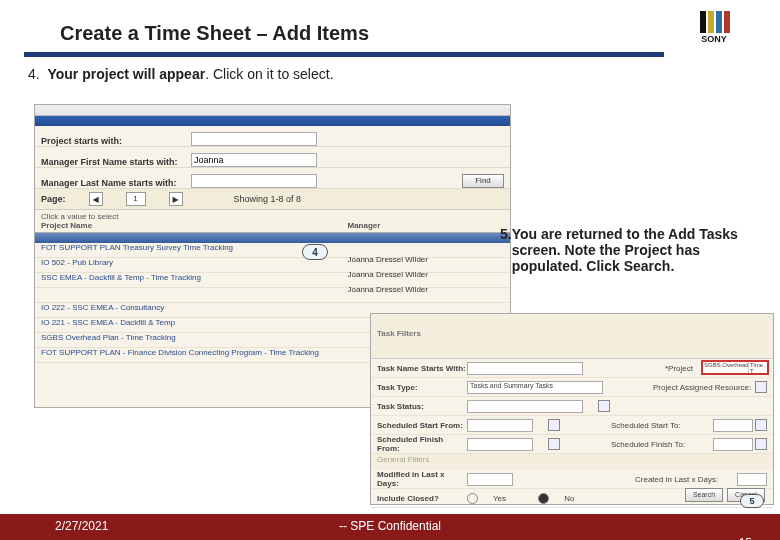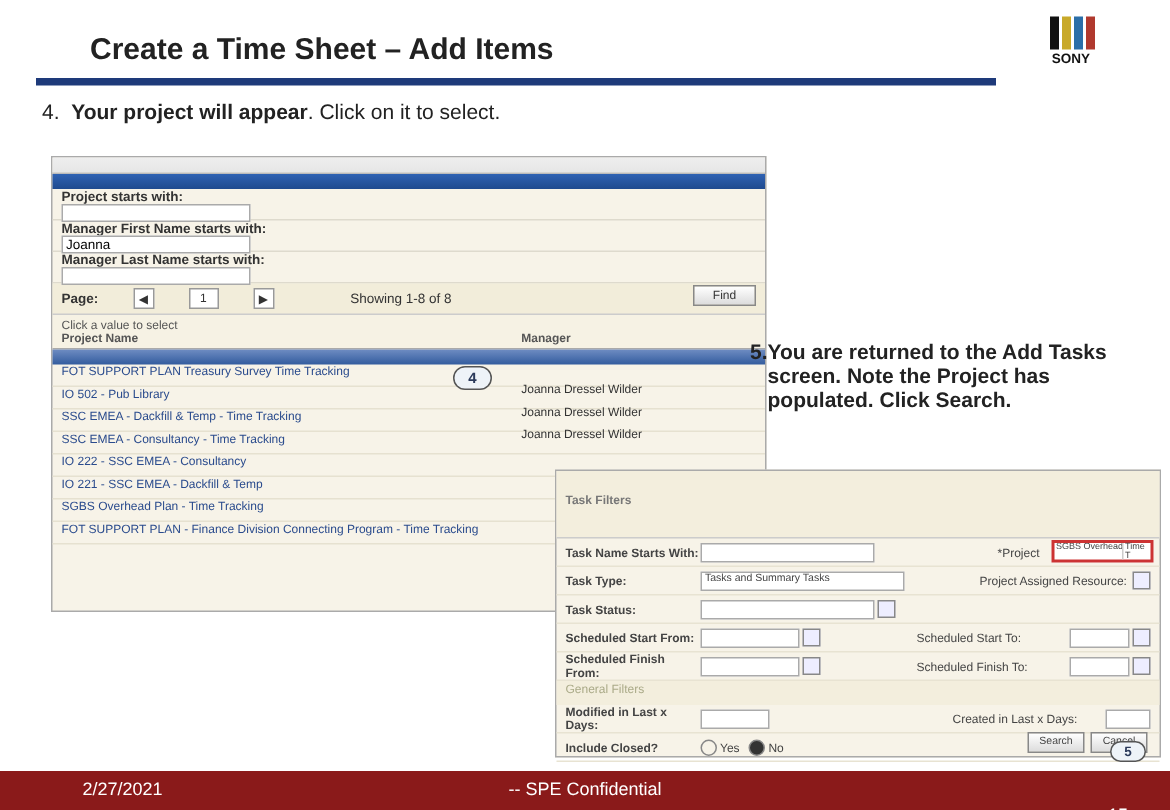--- a/index.html
+++ b/index.html
@@ -14,21 +14,21 @@
   .step5 .hang{display:flex;font-weight:bold;}
   .step5 .hang .num{width:22px;}
   .bar-footer{position:absolute;left:0;bottom:0;width:100%;height:26px;background:#8a1a1a;color:#fff;font-size:12px;}
   .bar-footer .date{position:absolute;left:55px;top:5px;}
   .bar-footer .conf{position:absolute;left:50%;top:5px;transform:translateX(-50%);}
   .bar-footer .pg{position:absolute;right:28px;top:22px;}
   
   .shot1{position:absolute;left:34px;top:104px;width:475px;height:302px;background:#f7f3e8;border:1px solid #aaa;font-size:9px;color:#333;}
   .s1-top{height:10px;background:linear-gradient(#eee,#e6e6e6);border-bottom:1px solid #bbb;}
   .s1-band{height:10px;background:linear-gradient(#2f62b3,#1f4a8e);}
-  .s1-row{display:flex;align-items:flex-start;height:20px;border-bottom:1px solid #dedacd;padding:0 6px;flex-direction:column;}
+  .s1-row{display:flex;align-items:flex-end;height:20px;border-bottom:1px solid #dedacd;padding:0 6px;}
   .s1-row .lab{min-width:150px;font-weight:bold;}
   .s1-row input{height:12px;border:1px solid #aaa;font-size:9px;padding:0 2px;}
   .s1-page{height:20px;display:flex;align-items:center;padding:0 6px;border-bottom:1px solid #ccc;background:#f2edda;gap:23px;}
   .pg-btn{width:12px;height:12px;border:1px solid #999;background:#fff;display:flex;align-items:center;justify-content:center;font-size:8px;}
   .pg-num{width:18px;height:12px;border:1px solid #999;background:#fff;text-align:center;font-size:8px;line-height:12px;}
   .s1-head{height:22px;display:flex;border-bottom:1px solid #aaa;font-size:8px;color:#555;background:#f6f2e4;}
   .s1-head .c1{flex:0 0 62%;padding:2px 6px;}
   .s1-head .c2{flex:0 0 38%;padding:2px 6px;}
   .s1-body{min-height:0;}
   .s1-body .bandblue{height:10px;background:linear-gradient(#6e8cc2,#335c9e);}
@@ -37,21 +37,21 @@
   .s1-r .c2{flex:0 0 38%;padding:12px 6px;overflow:hidden;text-overflow:ellipsis;white-space:nowrap;}
   .badge4{position:absolute;left:302px;top:244px;width:24px;height:14px;border:1px solid #555;border-radius:8px;background:#eef3f8;font-size:10px;font-weight:bold;color:#2b3a5b;display:flex;align-items:center;justify-content:center;z-index:5;}
   .findbtn{margin-left:auto;width:40px;height:12px;background:linear-gradient(#fff,#dcdcdc);border:1px solid #888;font-size:8px;text-align:center;line-height:12px;}
   
   .shot2{position:absolute;left:370px;top:313px;width:402px;height:190px;background:#f7f3e8;border:1px solid #aaa;font-size:8px;color:#444;}
   .s2-hdr{height:16px;background:linear-gradient(#3a6db7,#1f4a8e);color:#fff;font-size:9px;font-weight:bold;padding:2px 6px;}
   .s2-tab{height:14px;background:#f3eedd;border-bottom:1px solid #ccc;color:#777;font-size:8px;padding:15px 6px;font-weight:bold;}
   .s2-sec{height:14px;background:linear-gradient(#6e8cc2,#335c9e);color:#fff;font-size:8px;padding:1px 6px;}
   .s2f{display:flex;align-items:center;height:18px;padding:0 6px;border-bottom:1px solid #e8e3d2;}
   .s2f .l{width:90px;font-weight:bold;}
-  .s2f .v{flex:1;display:flex;align-items:center;gap:2px;}
+  .s2f .v{flex:1;display:flex;align-items:center;gap:15px;}
   .s2f .m{width:102px;font-weight:normal;text-align:left;}
   .s2f .m2{flex:0 0 auto;display:flex;align-items:center;gap:2px;}
   .sel{height:11px;border:1px solid #aaa;background:#fff;font-size:7px;padding:0 2px;}
   .sq{width:10px;height:10px;border:1px solid #888;background:#eef;display:inline-block;}
   .highlight{position:absolute;border:2px solid #c33;}
   .hlProject{width:64px;height:11px;right:4px;top:46px;display:flex;background:#fff;}
   .hlProject .a{flex:1;font-size:6px;padding:0 1px;overflow:hidden;white-space:nowrap;}
   .hlProject .b{width:16px;font-size:6px;padding:0 1px;border-left:1px solid #ccc;}
   .gray{color:#999;}
   .s2-foot{position:absolute;bottom:2px;right:8px;display:flex;gap:4px;}
@@ -113,21 +113,20 @@
         </div>
       <div class="s1-r">
           <div class="c1">IO 502 - Pub Library</div>
           <div class="c2">Joanna Dressel Wilder</div>
         </div>
       <div class="s1-r">
           <div class="c1">SSC EMEA - Dackfill &amp; Temp - Time Tracking</div>
           <div class="c2">Joanna Dressel Wilder</div>
         </div>
       <div class="s1-r">
-          <div class="c1">SSC EMEA - Consultancy - Time Tracking</div>
           <div class="c2"></div>
         </div>
       <div class="s1-r">
           <div class="c1">IO 222 - SSC EMEA - Consultancy</div>
           <div class="c2"></div>
         </div>
       <div class="s1-r">
           <div class="c1">IO 221 - SSC EMEA - Dackfill &amp; Temp</div>
           <div class="c2"></div>
         </div>

